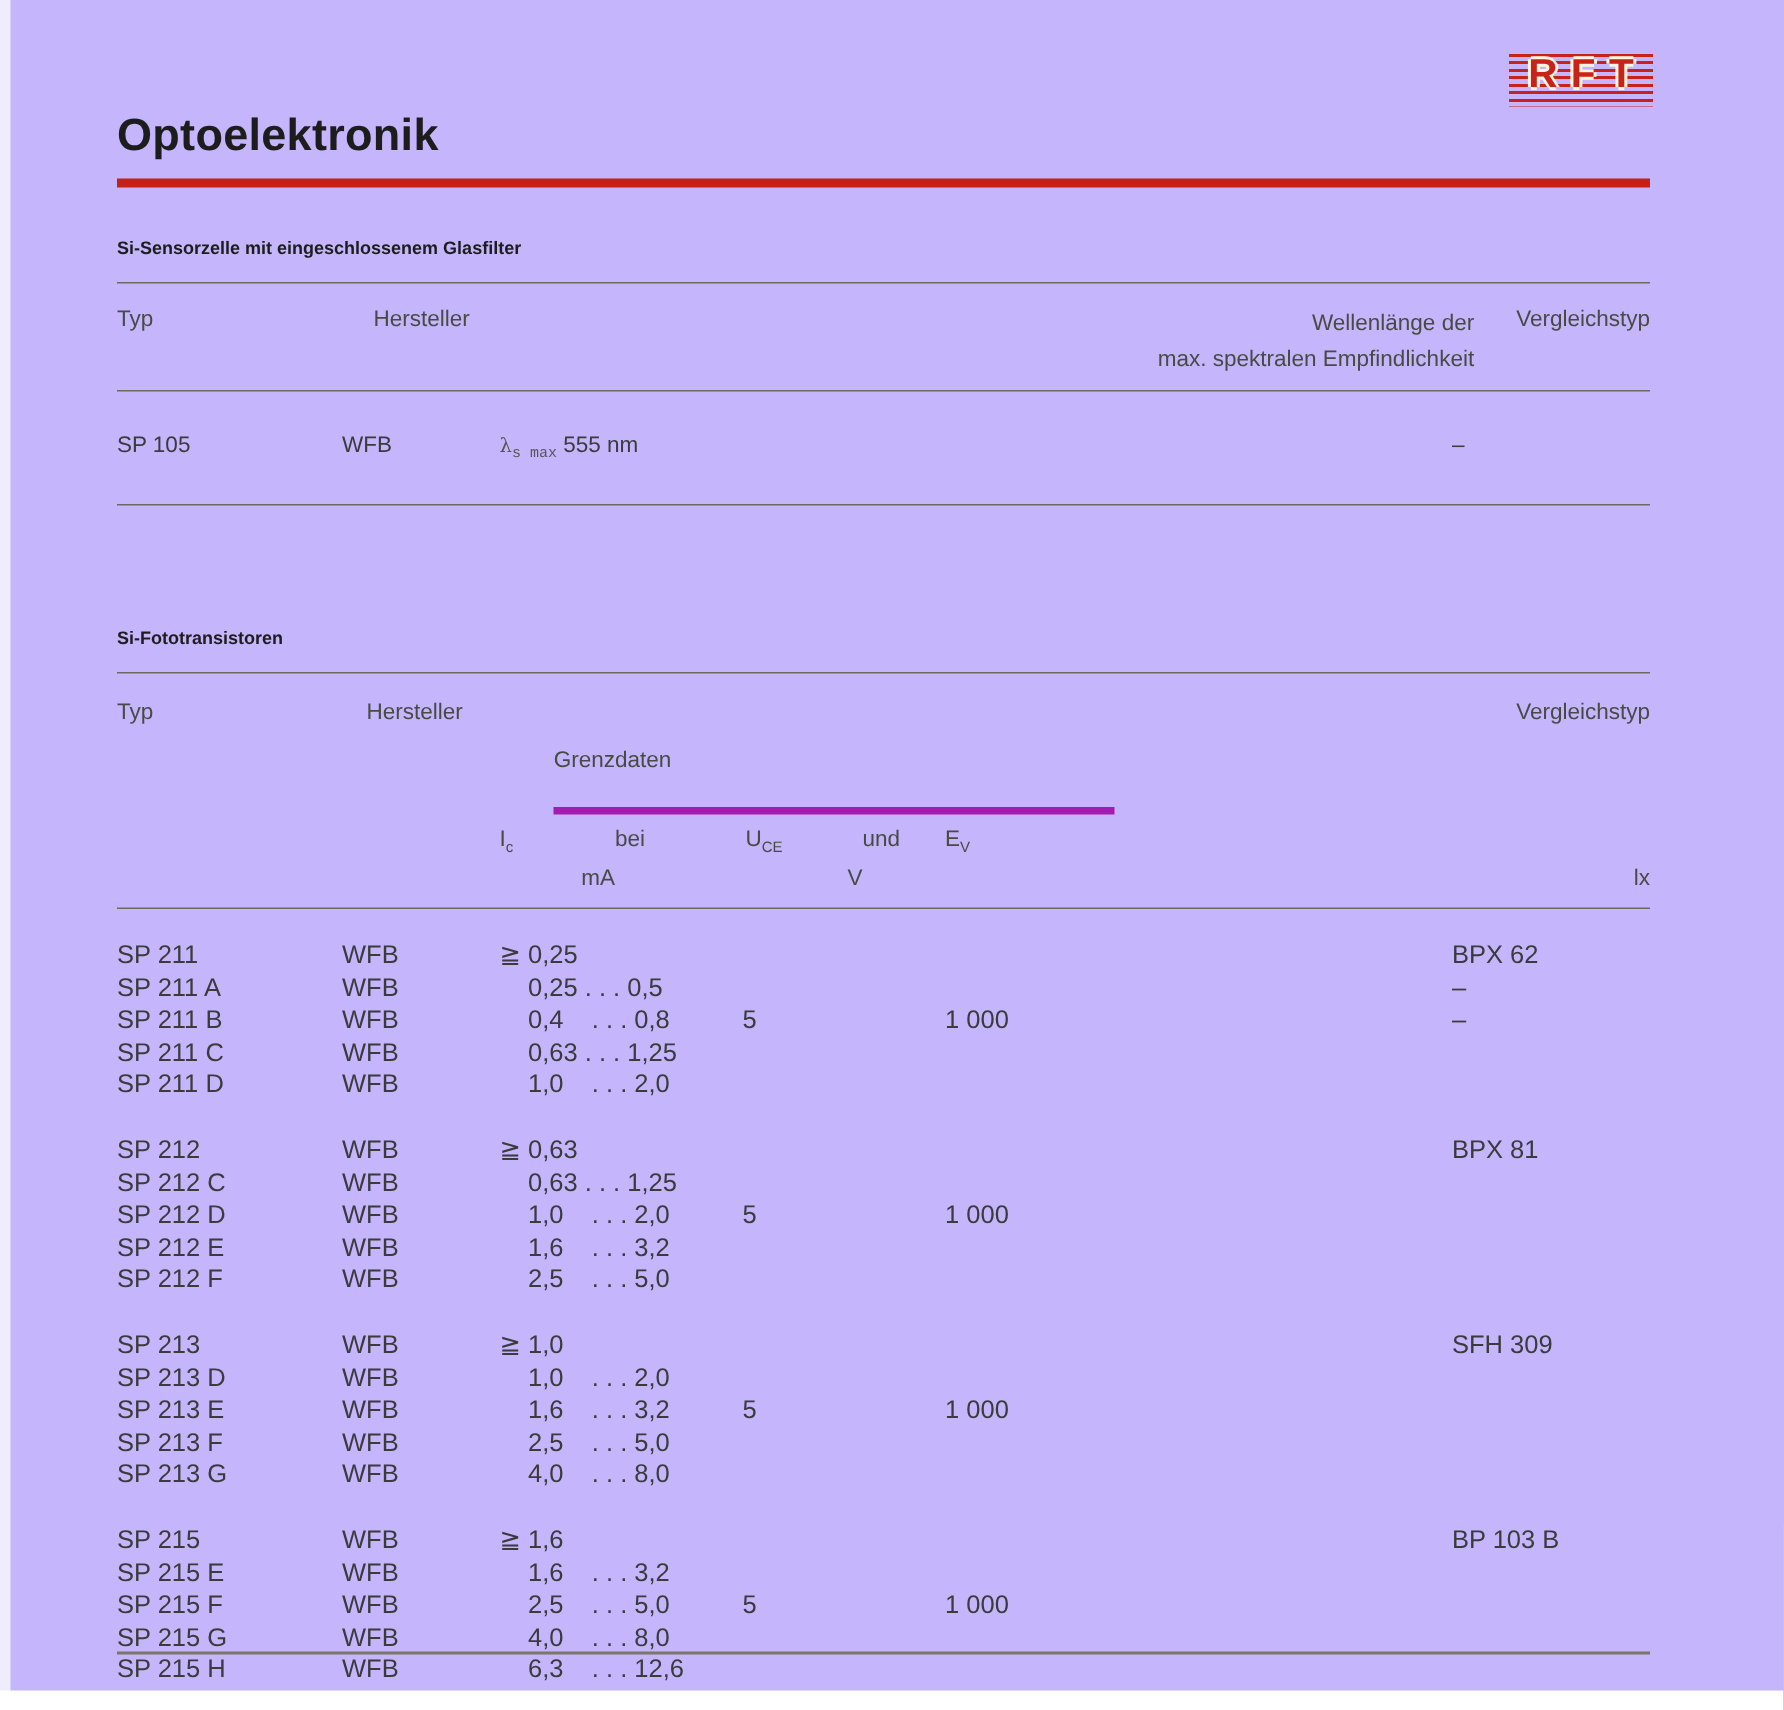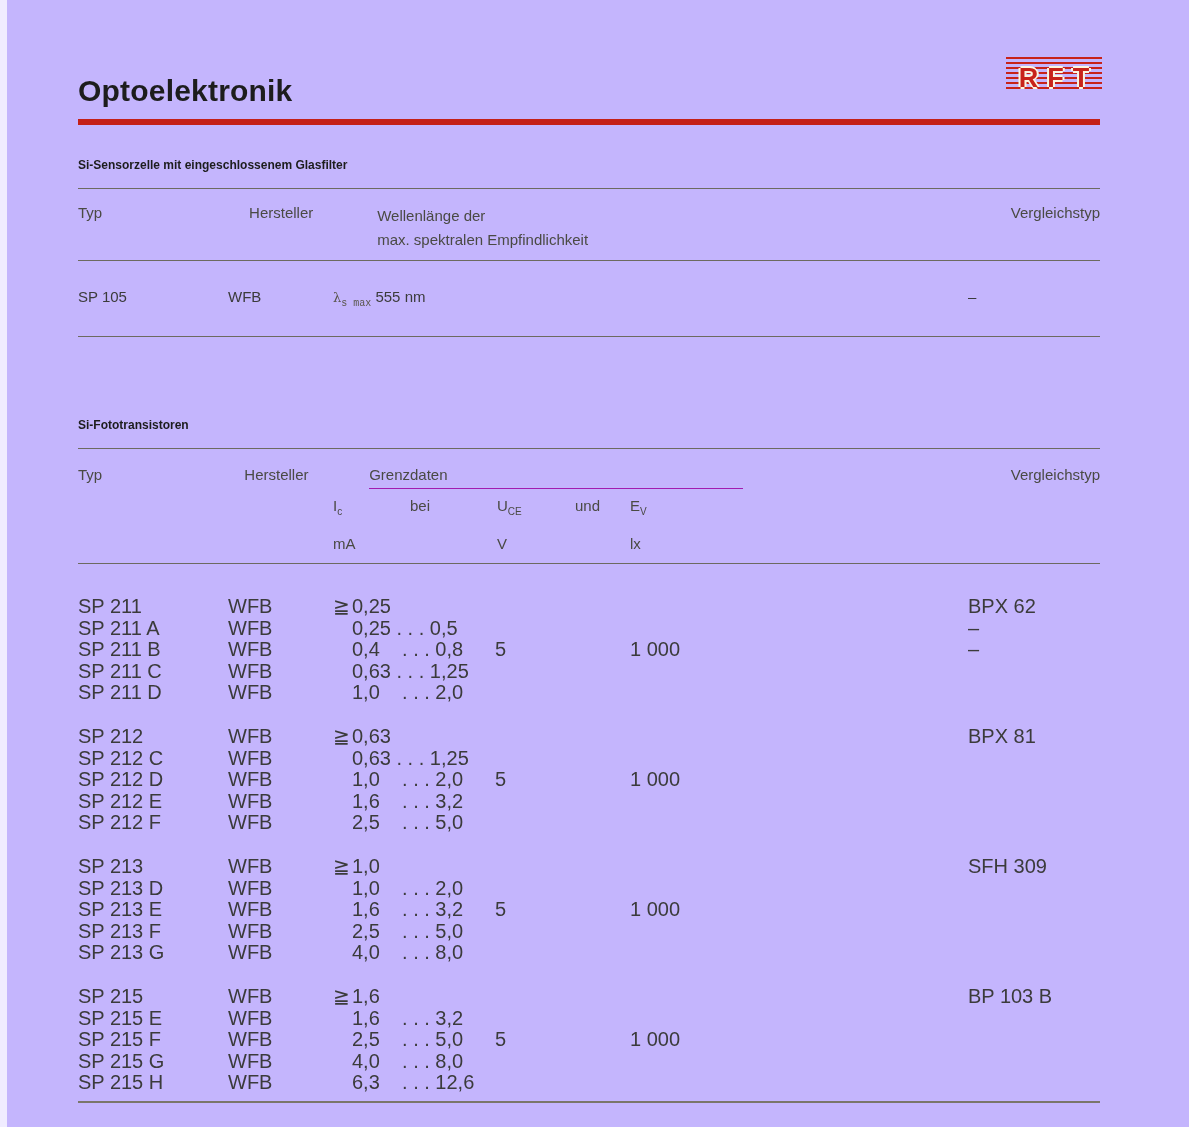--- a/index.html
+++ b/index.html
@@ -17,61 +17,61 @@
 
   .page-title{
     position:absolute;left:78px;top:74px;margin:0;
     font-size:30px;font-weight:bold;color:#1d1d1d;letter-spacing:.2px;
   }
   .red-rule{
     position:absolute;left:78px;top:119px;width:1022px;height:6px;
   }
 
   .logo{
-    position:absolute;left:1006px;top:57px;width:96px;height:35px;
-    display:flex;align-items:flex-end;justify-content:center;
+    position:absolute;left:1006px;top:36px;width:96px;height:35px;
+    display:flex;align-items:flex-start;justify-content:center;
     background:repeating-linear-gradient(to bottom,#c8231a 0px,#c8231a 2px,rgba(200,35,26,0) 2px,rgba(200,35,26,0) 5px);
   }
   .logo span{
     font-size:27px;font-weight:800;color:#c8231a;letter-spacing:9px;line-height:1;
     padding-left:9px;
     text-shadow:2px 0 0 #fbf5df,-2px 0 0 #fbf5df,0 2px 0 #fbf5df,0 -2px 0 #fbf5df;
   }
 
   .section{position:absolute;left:78px;width:1022px;}
   .sec1{top:158px;}
   .sec2{top:418px;}
   .sec-heading{margin:0 0 16px 0;font-size:12px;font-weight:bold;color:#1d1d1d;}
   .hrule{border:none;border-top:1px solid #6d6a60;margin:0;height:0;}
 
   .hdr-row{display:flex;font-size:15px;color:#4a4a44;gap:28px;}
   .sec1 .hdr-row{padding:15px 0 8px 0;}
   .sec2 .hdr-row{padding:17px 0 0 0;}
   .c-typ{width:150px;}
   .c-her{width:105px;}
-  .c-well{width:635px;line-height:24px;}
-  .c-grenzhdr{width:405px;border-bottom:1px solid #a21caf;padding-bottom:5px;align-self:flex-start;}
+  .c-well{width:635px;line-height:24px;text-align:right;}
+  .c-grenzhdr{width:405px;border-bottom:5px solid #a21caf;padding-bottom:23px;align-self:flex-start;margin-top:32px;}
   .c-grenzpad{width:230px;}
   .c-ver{flex:1;}
 
   .data-row1{display:flex;font-size:15px;padding:27px 0;}
   .lam{font-family:"DejaVu Serif", serif;font-size:13px;color:#5a564c;}
   .lam sub{font-size:10px;font-family:Liberation Mono, monospace;}
   .c-lambda{width:635px;}
 
   .subhdr{display:flex;font-size:15px;color:#4a4a44;margin-top:7px;line-height:20px;}
   .s-i{width:77px;}
   .s-bei{width:87px;}
   .s-u{width:78px;}
   .s-und{width:55px;}
   .s-e{flex:1;}
   sub{font-size:10px;}
   .sec2-rule{margin-top:9px;}
 
-  .tbody{margin-top:32px;font-size:20px;}
+  .tbody{margin-top:20px;font-size:17px;}
   .tgroup{margin-bottom:22px;}
   .trow{display:flex;line-height:21.6px;}
   .c-grenz{width:162px;white-space:pre;}
   .gpre{display:inline-block;width:19px;}
   .c-uce{width:135px;}
   .c-ev{width:338px;white-space:pre;}
 
   .bottom-rule{position:absolute;left:78px;top:1101px;width:1022px;border:none;border-top:2px solid #7a766a;margin:0;}
 </style>
 </head>
@@ -126,21 +126,21 @@
       <span class="c-ver">Vergleichstyp</span>
     </div>
 
     <div class="subhdr" style="margin-left:255px;">
       <span class="s-i"><span>I</span><sub>c</sub></span>
       <span class="s-bei">bei</span>
       <span class="s-u"><span>U</span><sub>CE</sub></span>
       <span class="s-und">und</span>
       <span class="s-e"><span>E</span><sub>V</sub></span>
     </div>
-    <div class="subhdr" style="margin-left:255px;margin-top:12px;">
+    <div class="subhdr" style="margin-left:255px;margin-top:0;text-align:right;">
       <span class="s-i">mA</span>
       <span class="s-bei"></span>
       <span class="s-u">V</span>
       <span class="s-und"></span>
       <span class="s-e">lx</span>
     </div>
 
     <hr class="hrule sec2-rule">
 
     <div class="tbody">

